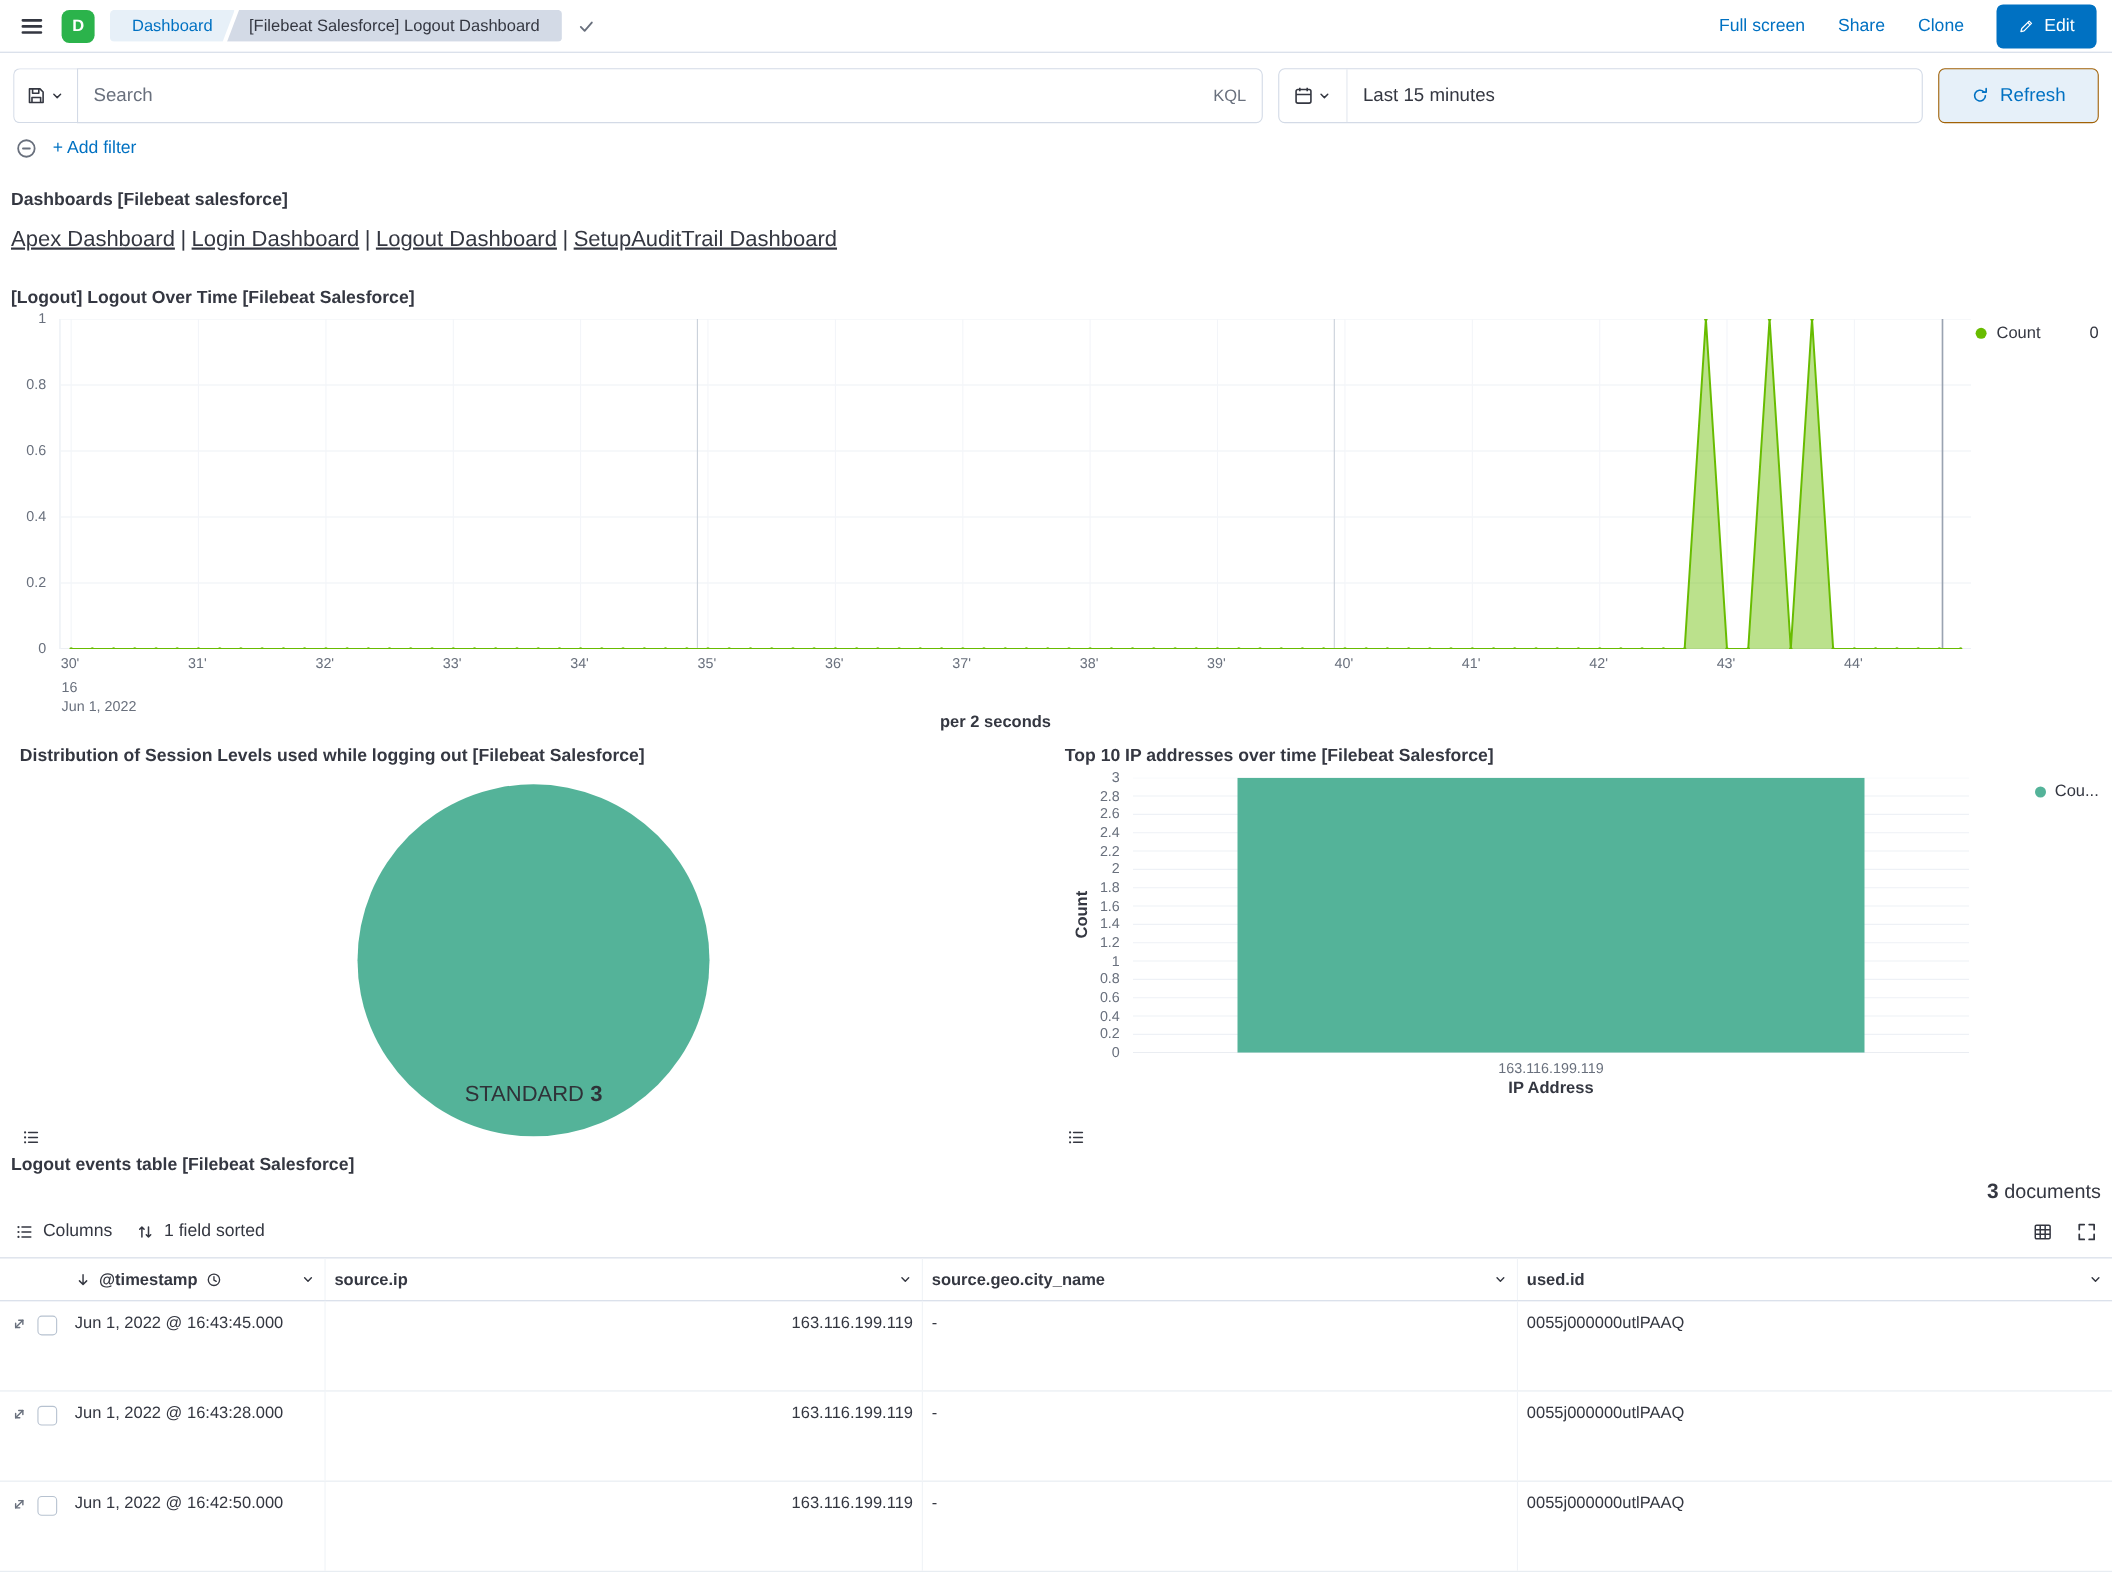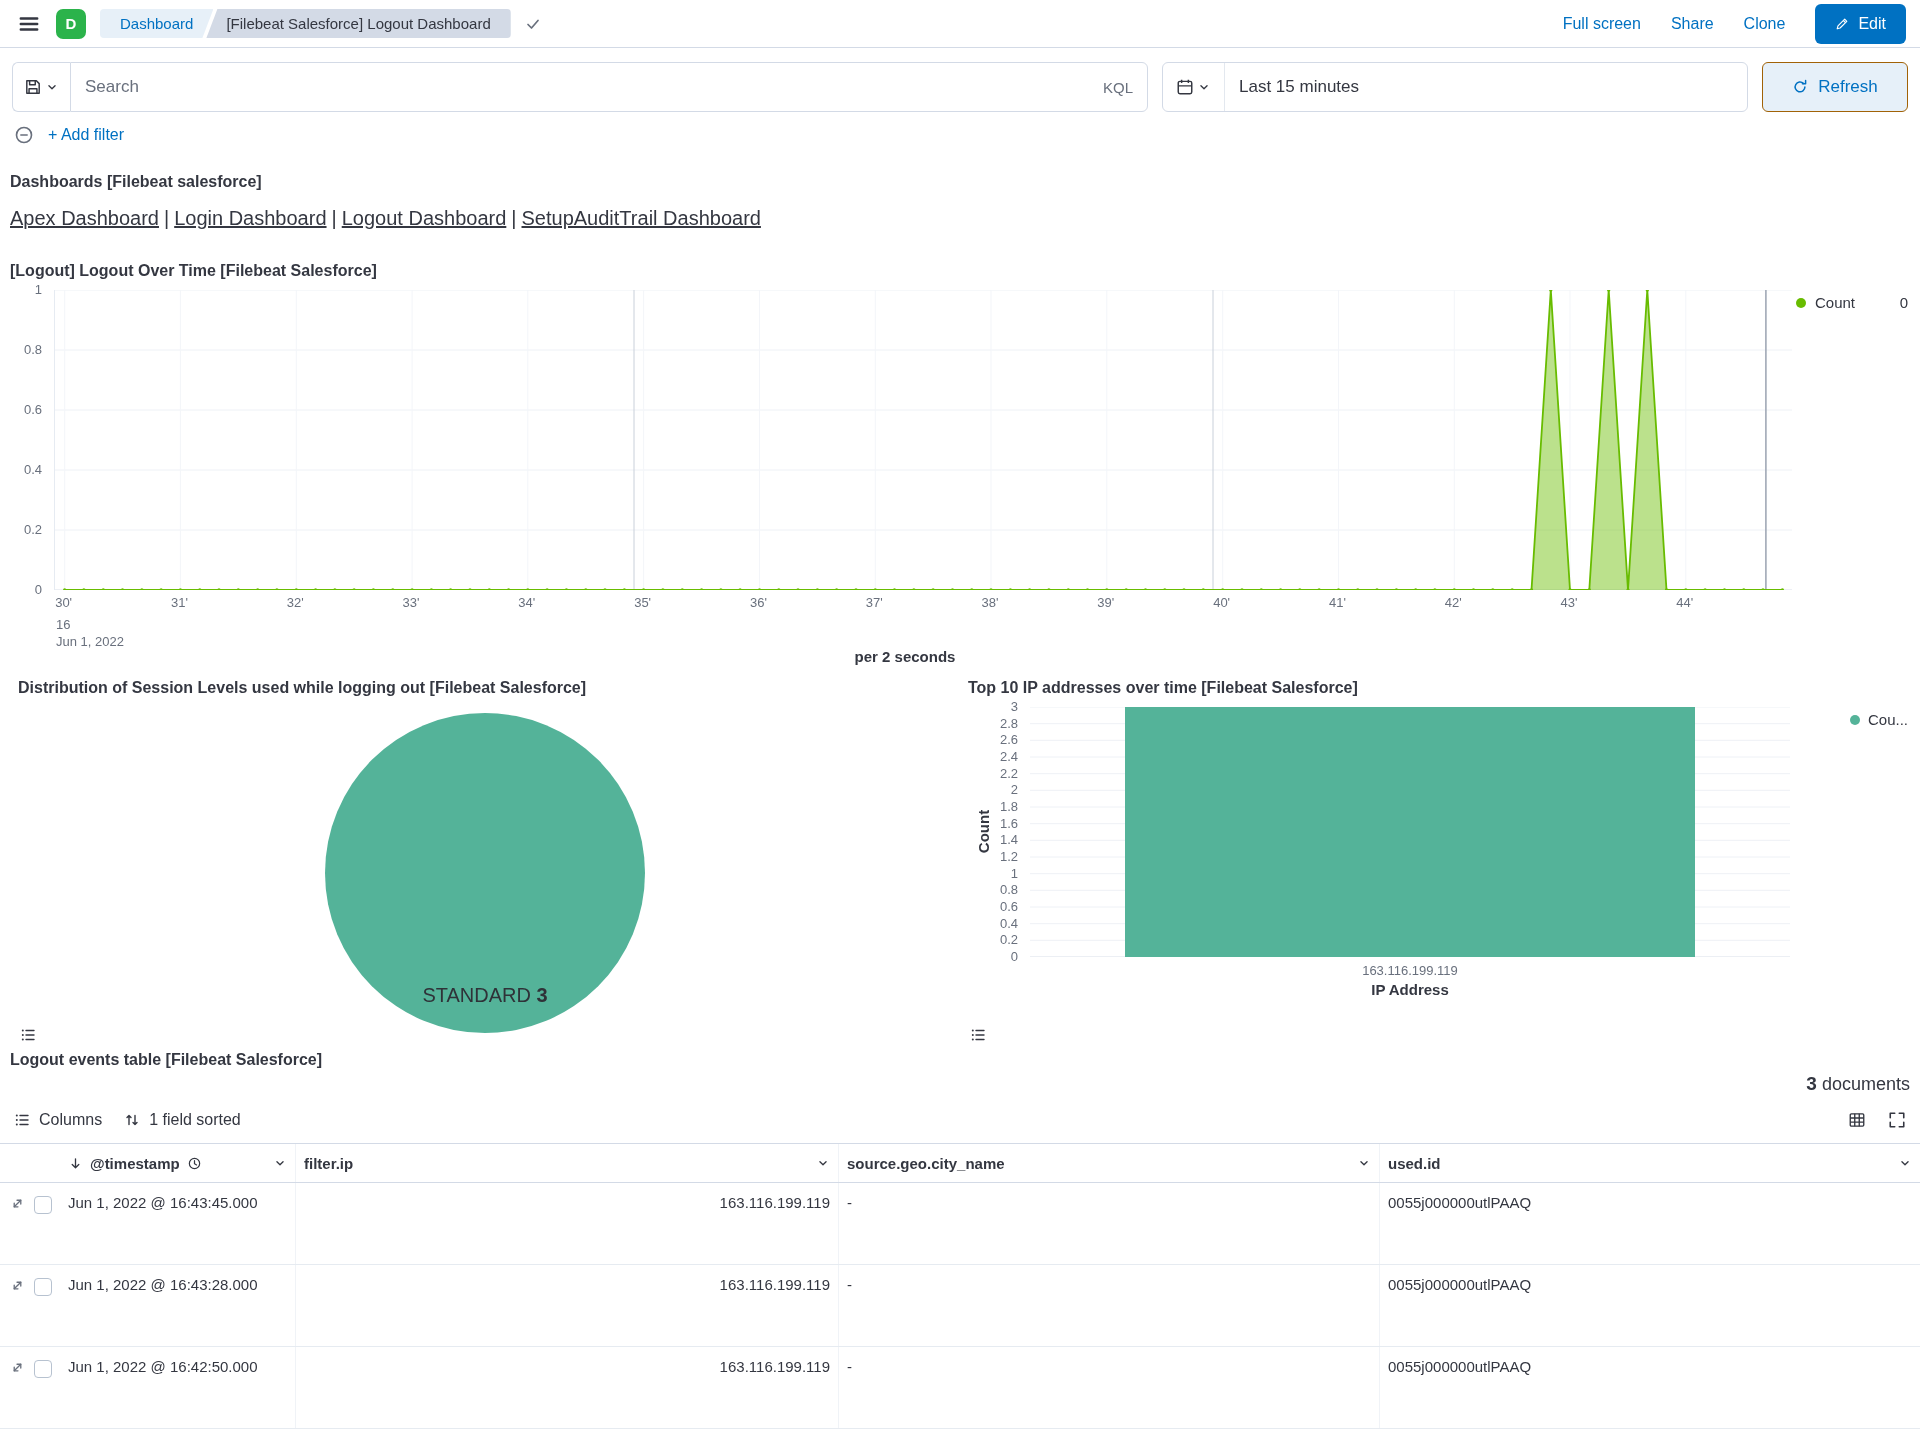--- a/index.html
+++ b/index.html
@@ -521,21 +521,21 @@
             <span class="hlabel">@timestamp</span>
             <svg class="i i15 clockic">
               <use href="#ic-clock"></use>
             </svg>
             <span class="hsp"></span>
             <svg class="i i14 hchev">
               <use href="#ic-chevron"></use>
             </svg>
           </div>
           <div class="dg-cell dg-hcell">
-            <span class="hlabel">filter.ip</span>
+            <span class="hlabel">source.ip</span>
             <span class="hsp"></span>
             <svg class="i i14 hchev">
               <use href="#ic-chevron"></use>
             </svg>
           </div>
           <div class="dg-cell dg-hcell">
             <span class="hlabel">source.geo.city_name</span>
             <span class="hsp"></span>
             <svg class="i i14 hchev">
               <use href="#ic-chevron"></use>

